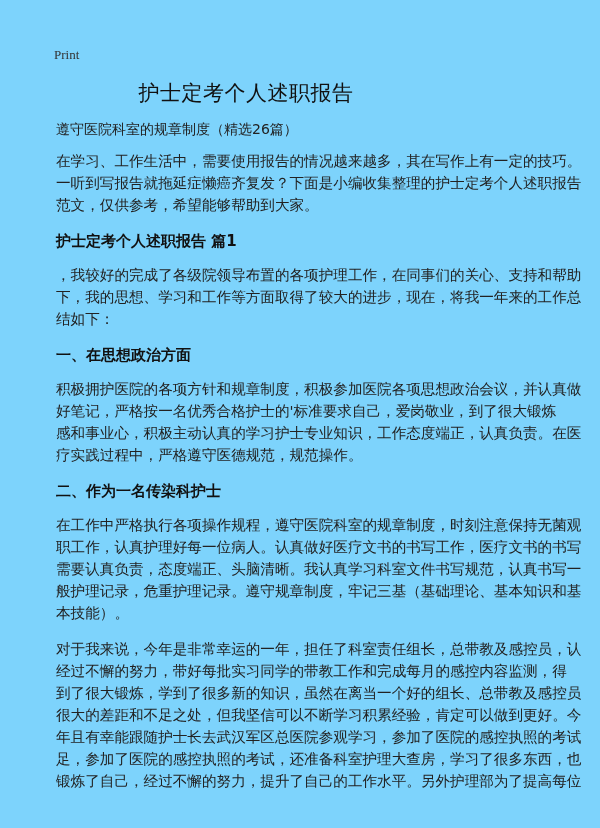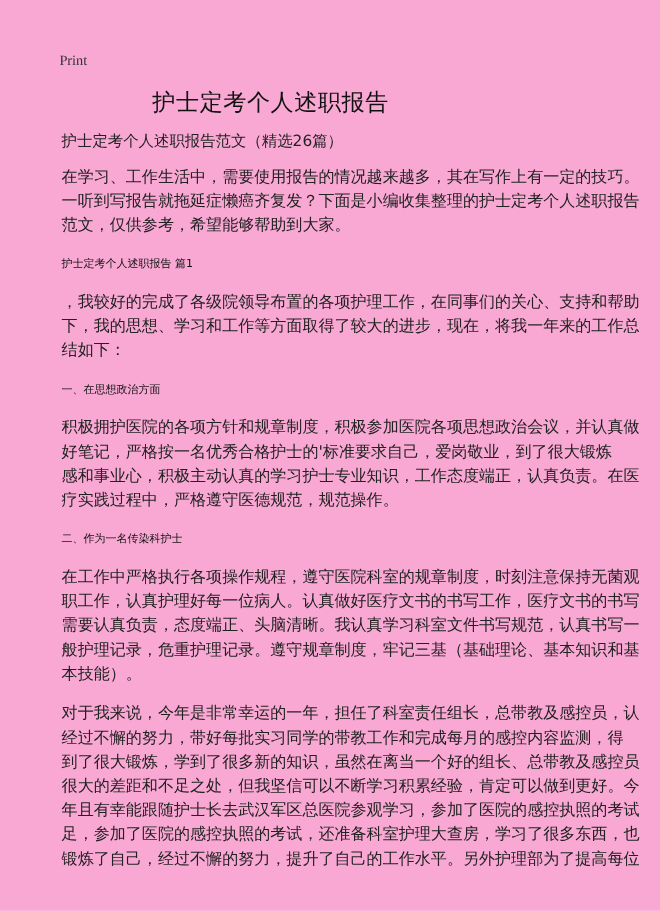--- a/index.html
+++ b/index.html
@@ -1,37 +1,37 @@
 <!DOCTYPE html>
 <html><head>
 <meta charset="utf-8">
 <style>
   html, body { margin: 0; padding: 0; background: #ffffff; }
   body { width: 600px; height: 828px; overflow: hidden; position: relative;
          font-family: "DejaVu Sans", sans-serif; color: #222; }
-  .page { position: absolute; left: 0; top: 0; width: 600px; height: 828px; background:#f9a8d4; }
+  .page { position: absolute; left: 0; top: 0; width: 600px; height: 828px; background:#7dd3fc; }
   .print-label { position: absolute; left: 54px; top: 47px; font-family: "Liberation Serif", serif;
                  font-size: 13px; color: #333; }
   .doc-title { position: absolute; left: 0; width: 492px; top: 79px; text-align: center;
                font-size: 21px; color: #111; letter-spacing: 0.5px; }
   .content { position: absolute; left: 56px; top: 118px; width: 495px; }
   .subtitle { font-size: 14px; line-height: 22px; color: #222; margin: 0 0 10px 0; white-space: nowrap; }
   .para { font-size: 14.6px; line-height: 22px; color: #222; margin: 0 0 14px 0; }
   .para .ln { display: block; white-space: nowrap; }
-  .heading { font-size: 10px; line-height: 22px; font-weight: normal; color: #111; margin: 0 0 12px 0; white-space: nowrap; }
+  .heading { font-size: 15px; line-height: 22px; font-weight: bold; color: #111; margin: 0 0 12px 0; white-space: nowrap; }
 </style>
 </head>
 <body>
 
 <div class="page">
   <div class="print-label">Print</div>
   <div class="doc-title">护士定考个人述职报告</div>
 
   <div class="content">
-    <div class="subtitle">护士定考个人述职报告范文（精选26篇）</div>
+    <div class="subtitle">遵守医院科室的规章制度（精选26篇）</div>
 
     <div class="para">
       <span class="ln">在学习、工作生活中，需要使用报告的情况越来越多，其在写作上有一定的技巧。</span>
       <span class="ln">一听到写报告就拖延症懒癌齐复发？下面是小编收集整理的护士定考个人述职报告</span>
       <span class="ln">范文，仅供参考，希望能够帮助到大家。</span>
     </div>
 
     <div class="heading">护士定考个人述职报告 篇1</div>
 
     <div class="para">

